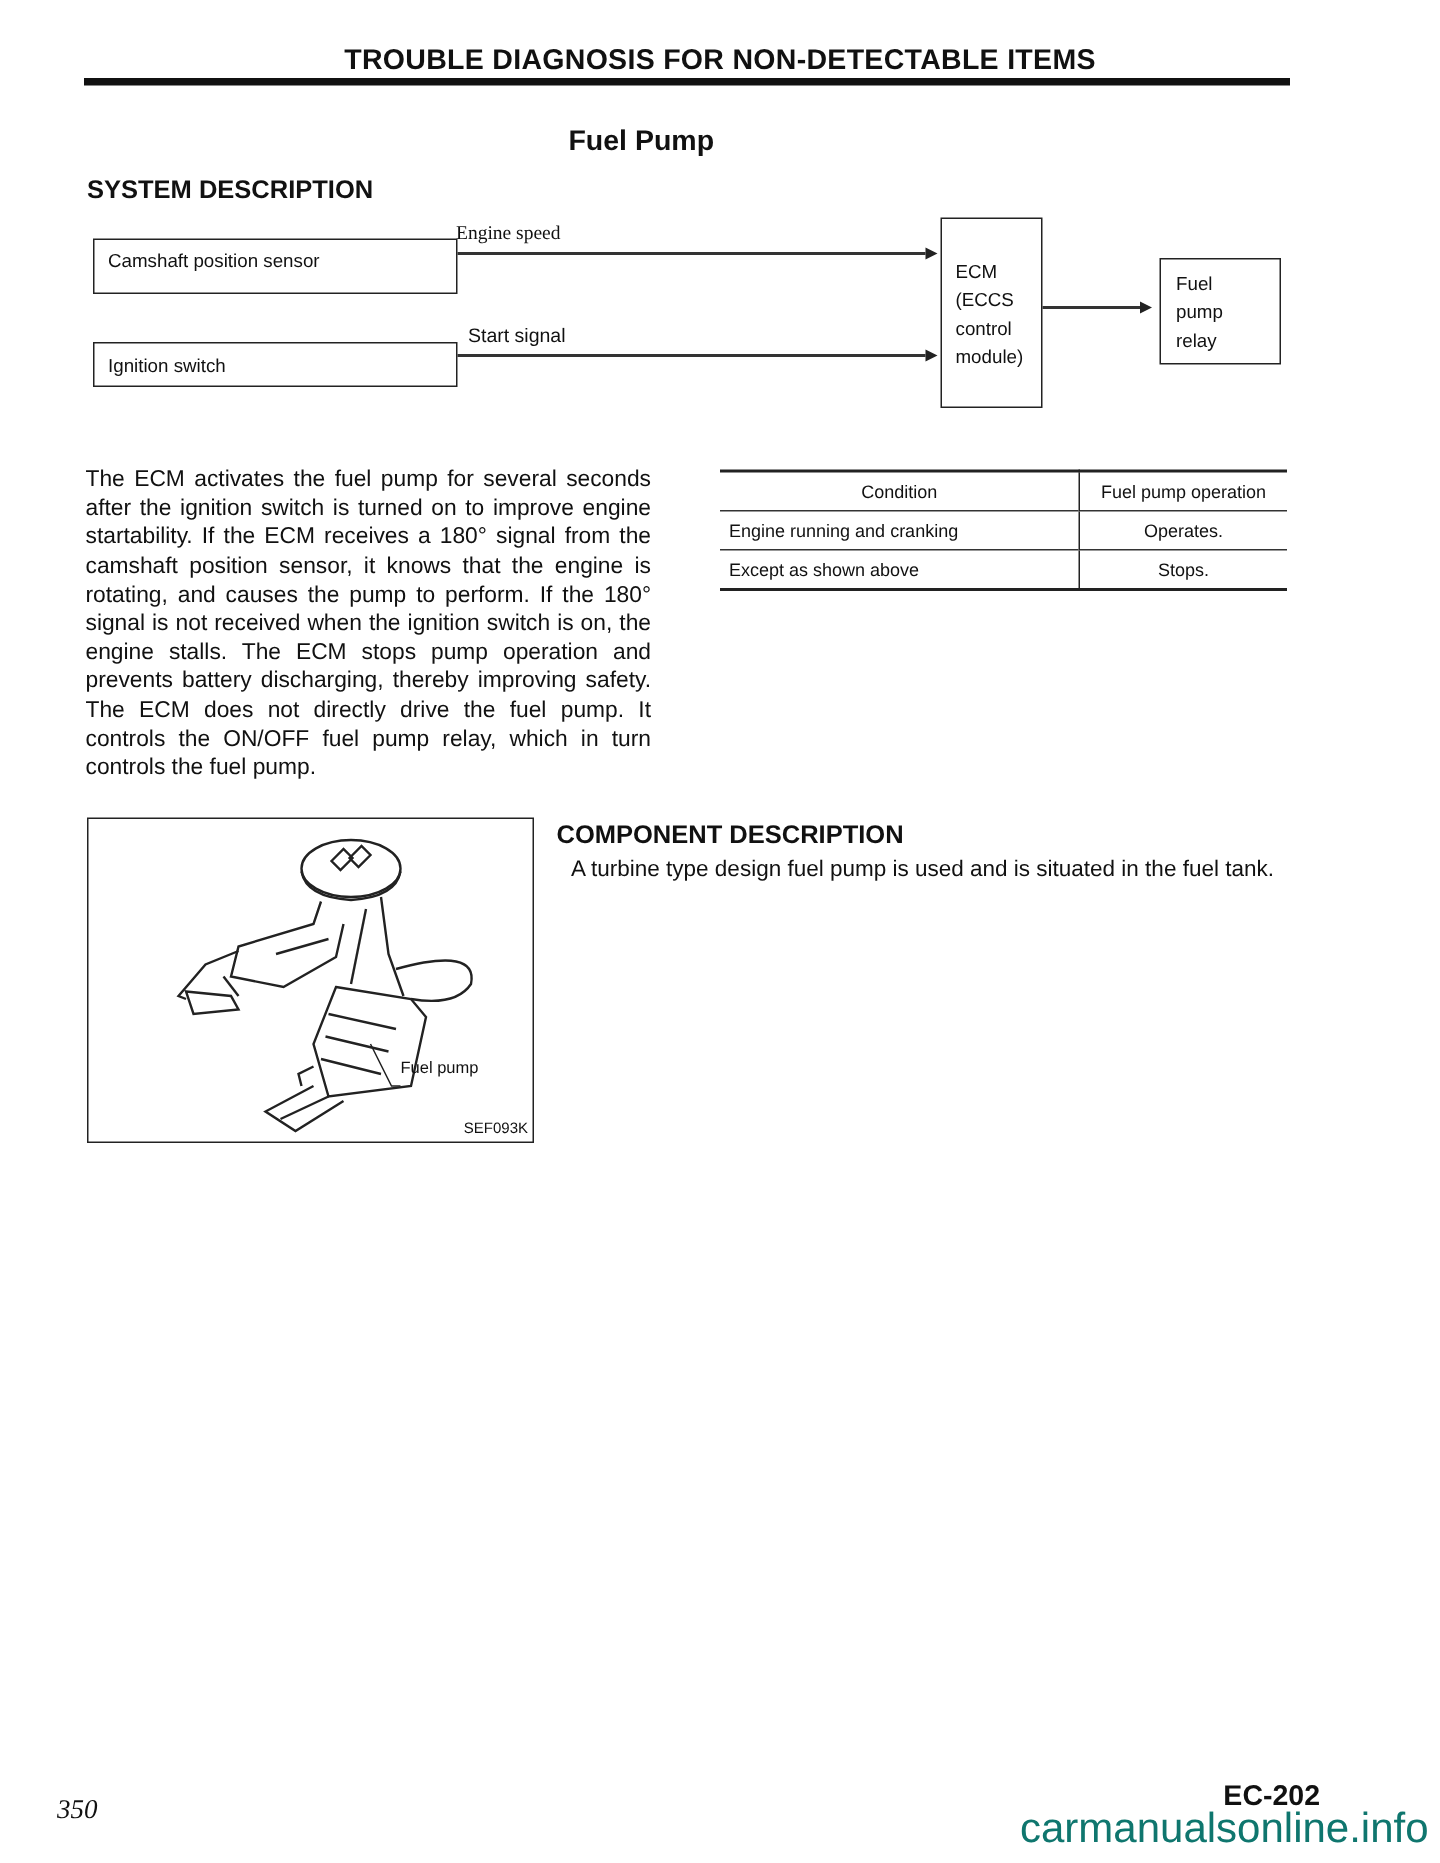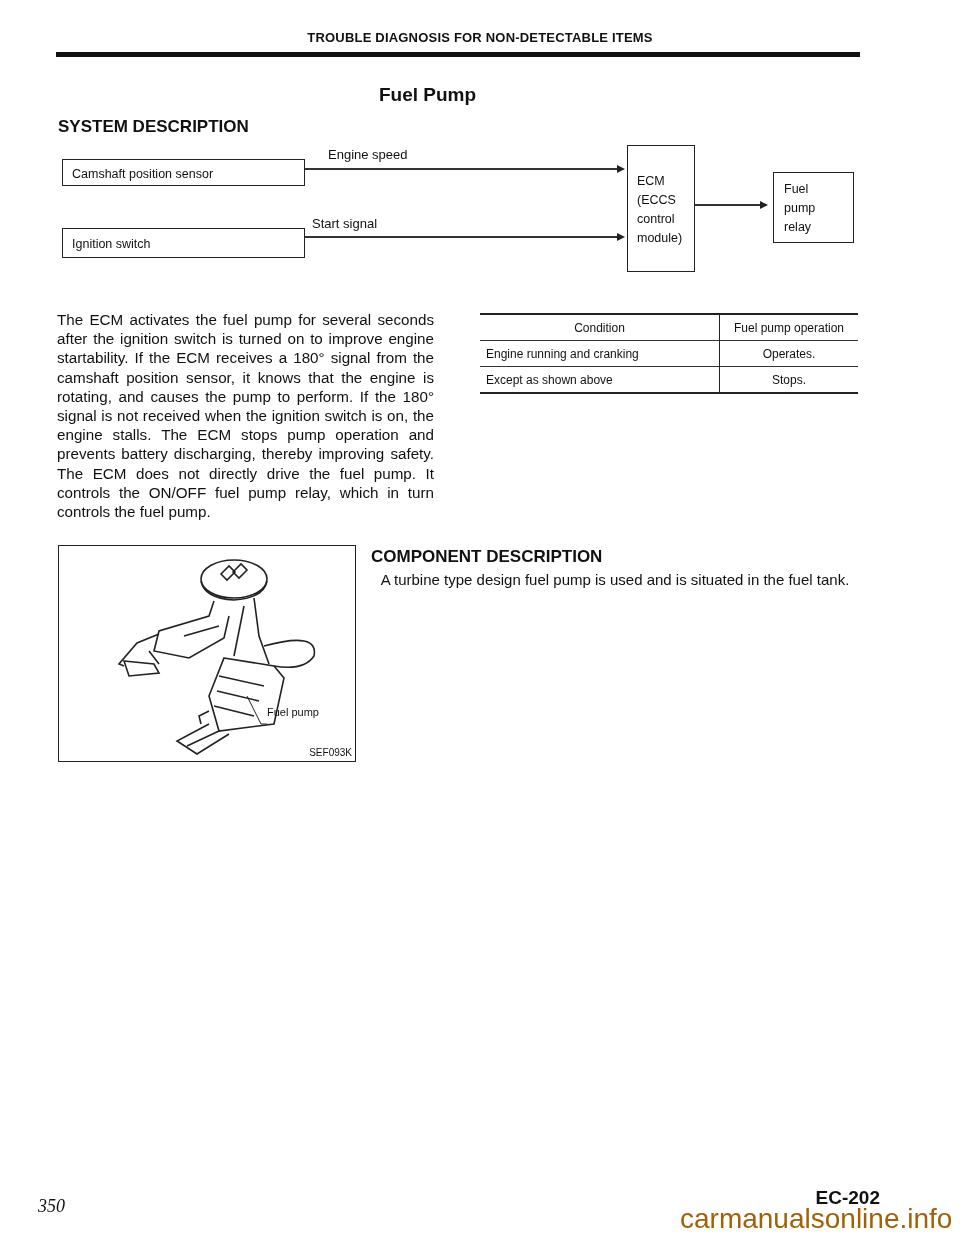--- a/index.html
+++ b/index.html
@@ -1,21 +1,21 @@
 <!DOCTYPE html>
 <html><head>
 <meta charset="utf-8">
 <style>
   html, body { margin: 0; padding: 0; background: #ffffff; }
   body { width: 960px; height: 1242px; position: relative; overflow: hidden;
          font-family: "Liberation Sans", sans-serif; color: #111; }
   .abs { position: absolute; }
 
   .header-title { left: 0; width: 960px; top: 30px; text-align: center;
-    font-weight: bold; font-size: 13px; letter-spacing: 0.2px; }
+    font-weight: bold; font-size: 19px; letter-spacing: 0.2px; }
   .header-rule { left: 56px; top: 52px; width: 804px; height: 5px; background: #111; }
 
   .doc-title { left: 0; width: 855px; top: 84px; text-align: center; font-weight: bold; font-size: 19px; }
   .section-heading { font-weight: bold; font-size: 17px; }
 
   
   .box { border: 1.5px solid #222; font-size: 12.5px; box-sizing: border-box; }
   .line { background: #333; height: 1.5px; }
   .arrow { width: 0; height: 0; border-top: 4px solid transparent; border-bottom: 4px solid transparent;
            border-left: 8px solid #222; }
@@ -29,36 +29,36 @@
   table.cond tr.head { border-top: 2px solid #222; }
   table.cond tr.last { border-bottom: 2px solid #222; }
   table.cond td.c2 { border-left: 1.5px solid #222; text-align: center; }
 
   .figure { left: 58px; top: 545px; width: 298px; height: 217px; border: 1.5px solid #222; box-sizing: border-box; }
   .fig-label { font-size: 11px; }
   .fig-code { font-size: 10px; }
 
   .footer-page { left: 38px; top: 1196px; font-family: "Liberation Serif", serif; font-size: 18px; font-style: italic; }
   .footer-code { left: 0; width: 880px; top: 1187px; text-align: right; font-weight: bold; font-size: 19px; }
-  .watermark { left: 680px; top: 1203px; font-size: 28px; color: #a16207; }
+  .watermark { left: 680px; top: 1203px; font-size: 28px; color: #0f766e; }
 </style>
 </head>
 <body>
 
 <div class="abs header-title">TROUBLE DIAGNOSIS FOR NON-DETECTABLE ITEMS</div>
 <div class="abs header-rule"></div>
 
 <div class="abs doc-title">Fuel Pump</div>
 <div class="abs section-heading" style="left:58px; top:117px;text-align:center;">SYSTEM DESCRIPTION</div>
 
 <div class="abs" style="left:0; top:0; width:960px; height:300px;">
-  <div class="abs box" style="left:62px; top:159px; width:243px; height:27px; padding:7px 0 16px 9px;">
+  <div class="abs box" style="left:62px; top:159px; width:243px; height:37px; padding:7px 0 16px 9px;">
     <span>Camshaft position sensor</span>
   </div>
-  <div class="abs sig-label" style="left:328px; top:147px;">Engine speed</div>
+  <div class="abs sig-label" style="left:304px; top:147px;font-family:Liberation Serif, serif;">Engine speed</div>
   <div class="abs line" style="left:305px; top:168px; width:312px;"></div>
   <div class="abs arrow" style="left:617px; top:165px;"></div>
 
   <div class="abs box" style="left:62px; top:228px; width:243px; height:30px; padding:8px 0 0 9px;">
     <span>Ignition switch</span>
   </div>
   <div class="abs sig-label" style="left:312px; top:216px;">Start signal</div>
   <div class="abs line" style="left:305px; top:236px; width:312px;"></div>
   <div class="abs arrow" style="left:617px; top:233px;"></div>
 

